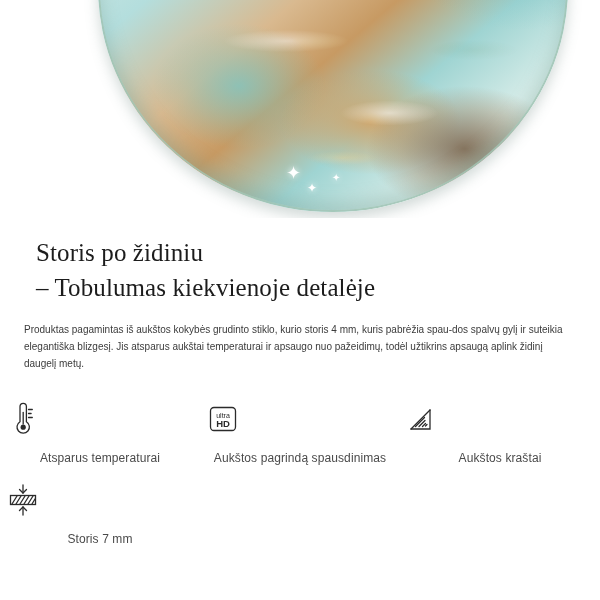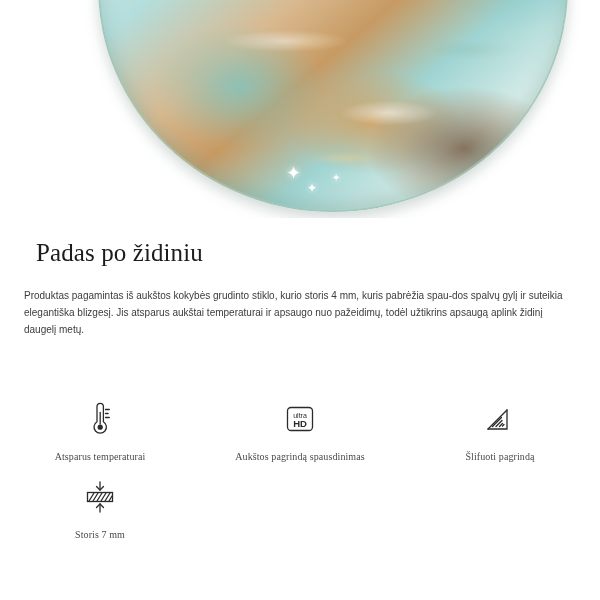--- a/index.html
+++ b/index.html
@@ -104,56 +104,55 @@
     left: 0;
     top: 396px;
     width: 600px;
     display: grid;
     grid-template-columns: repeat(3, 1fr);
     row-gap: 12px;
   }
   .feature {
     display: flex;
     flex-direction: column;
-    align-items: center;
     justify-content: flex-start;
   }
   .feature .glyph {
     width: 46px;
     height: 46px;
     display: flex;
     align-items: center;
     justify-content: center;
     margin-bottom: 9px;
   }
   .feature .cap {
-    font-size: 10px;
+    font-size: 12px;
     color: #4a4a4a;
     text-align: center;
     letter-spacing: 0.1px;
-    font-family: Liberation Serif, serif;
   }
   svg { display: block; }
 </style>
 </head>
 <body>
 
 <div class="hero">
   <div class="hero-disc">
     <div class="hero-veins"></div>
     <div class="hero-edge"></div>
   </div>
   <span class="sparkle s1">✦</span>
   <span class="sparkle s2">✦</span>
   <span class="sparkle s3">✦</span>
 </div>
 
 <div class="content">
   <h1 class="title">
-    <span>Padas po židiniu</span>
+    <span>Storis po židiniu</span>
+    <span class="line2">– Tobulumas kiekvienoje detalėje</span>
   </h1>
   <p class="desc">Produktas pagamintas iš aukštos kokybės grudinto stiklo, kurio storis 4 mm, kuris pabrėžia spau-dos spalvų gylį ir suteikia elegantiška blizgesį. Jis atsparus aukštai temperaturai ir apsaugo nuo pažeidimų, todėl užtikrins apsaugą aplink židinį daugelį metų.</p>
 </div>
 
 <div class="features">
 
   <div class="feature">
     <span class="glyph">
       <svg width="42" height="42" viewBox="0 0 42 42" fill="none" stroke="#2b2b2b" stroke-width="1.3" stroke-linecap="round">
         <path d="M18 8.5a3.2 3.2 0 0 1 6.4 0v15.2a6.2 6.2 0 1 1-6.4 0z"></path>
@@ -179,21 +178,21 @@
 
 
   <div class="feature">
     <span class="glyph">
       <svg width="42" height="42" viewBox="0 0 42 42" fill="none" stroke="#2b2b2b" stroke-width="1.3" stroke-linecap="round">
         <path d="M9 31L28 12"></path>
         <path d="M9 31h19V12"></path>
         <path d="M13.5 28.5l9-9M17 28.5l6-6M20.5 28.5l3-3M23.5 28l1.5-1.5"></path>
       </svg>
     </span>
-    <span class="cap">Šlifuoti pagrindą</span>
+    <span class="cap">Aukštos kraštai</span>
   </div>
 
   <div class="feature">
     <span class="glyph">
       <svg width="42" height="42" viewBox="0 0 42 42" fill="none" stroke="#2b2b2b" stroke-width="1.3" stroke-linecap="round">
         <path d="M21 6v8"></path>
           <path d="M17.5 10.5l3.5 3.5 3.5-3.5"></path>
         <path d="M21 36v-8"></path>
           <path d="M17.5 31.5l3.5-3.5 3.5 3.5"></path>
         <rect x="8.5" y="16.5" width="25" height="9" stroke="#2b2b2b" stroke-width="1.3"></rect>

